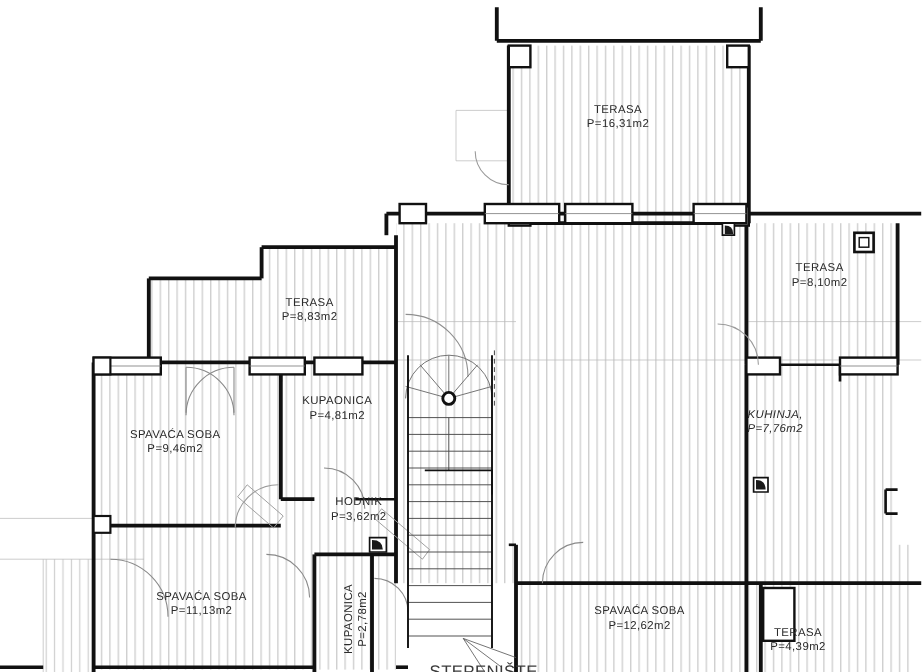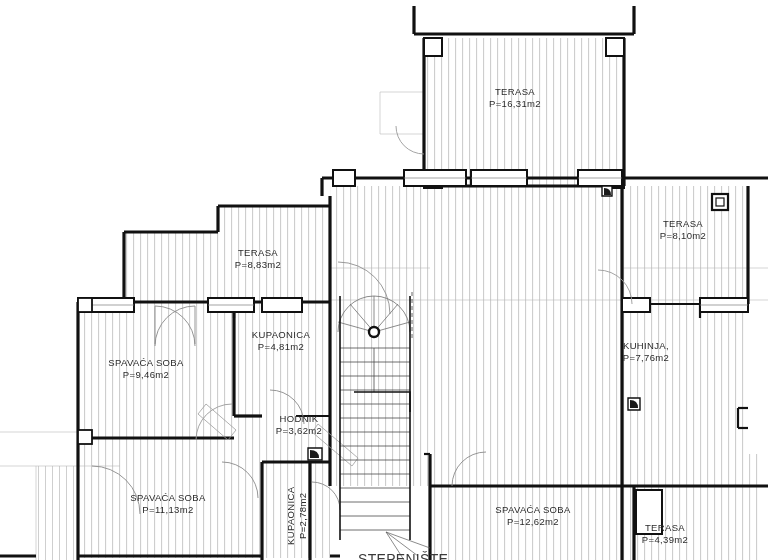--- a/index.html
+++ b/index.html
@@ -278,21 +278,21 @@
     <span class="nm">TERASA</span>
     <span class="ar">P=8,83m2</span>
   </div>
 
 
   <div class="rlabel" style="left:281px;top:341px;transform:translate(-50%,-50%);">
     <span class="nm">KUPAONICA</span>
     <span class="ar">P=4,81m2</span>
   </div>
 
-  <div class="rlabel" style="left:646px;top:352px;transform:translate(-50%,-50%);">
+  <div class="rlabel" style="left:646px;top:352px;transform:translate(-50%,-50%);font-style:italic;">
     <span class="nm">KUHINJA,</span>
     <span class="ar">P=7,76m2</span>
   </div>
 
   <div class="rlabel" style="left:146px;top:369px;transform:translate(-50%,-50%);">
     <span class="nm">SPAVAĆA SOBA</span>
     <span class="ar">P=9,46m2</span>
   </div>
 
   <div class="rlabel" style="left:277px;top:425px;transform:translate(-50%,-50%);padding-left:44px;">

